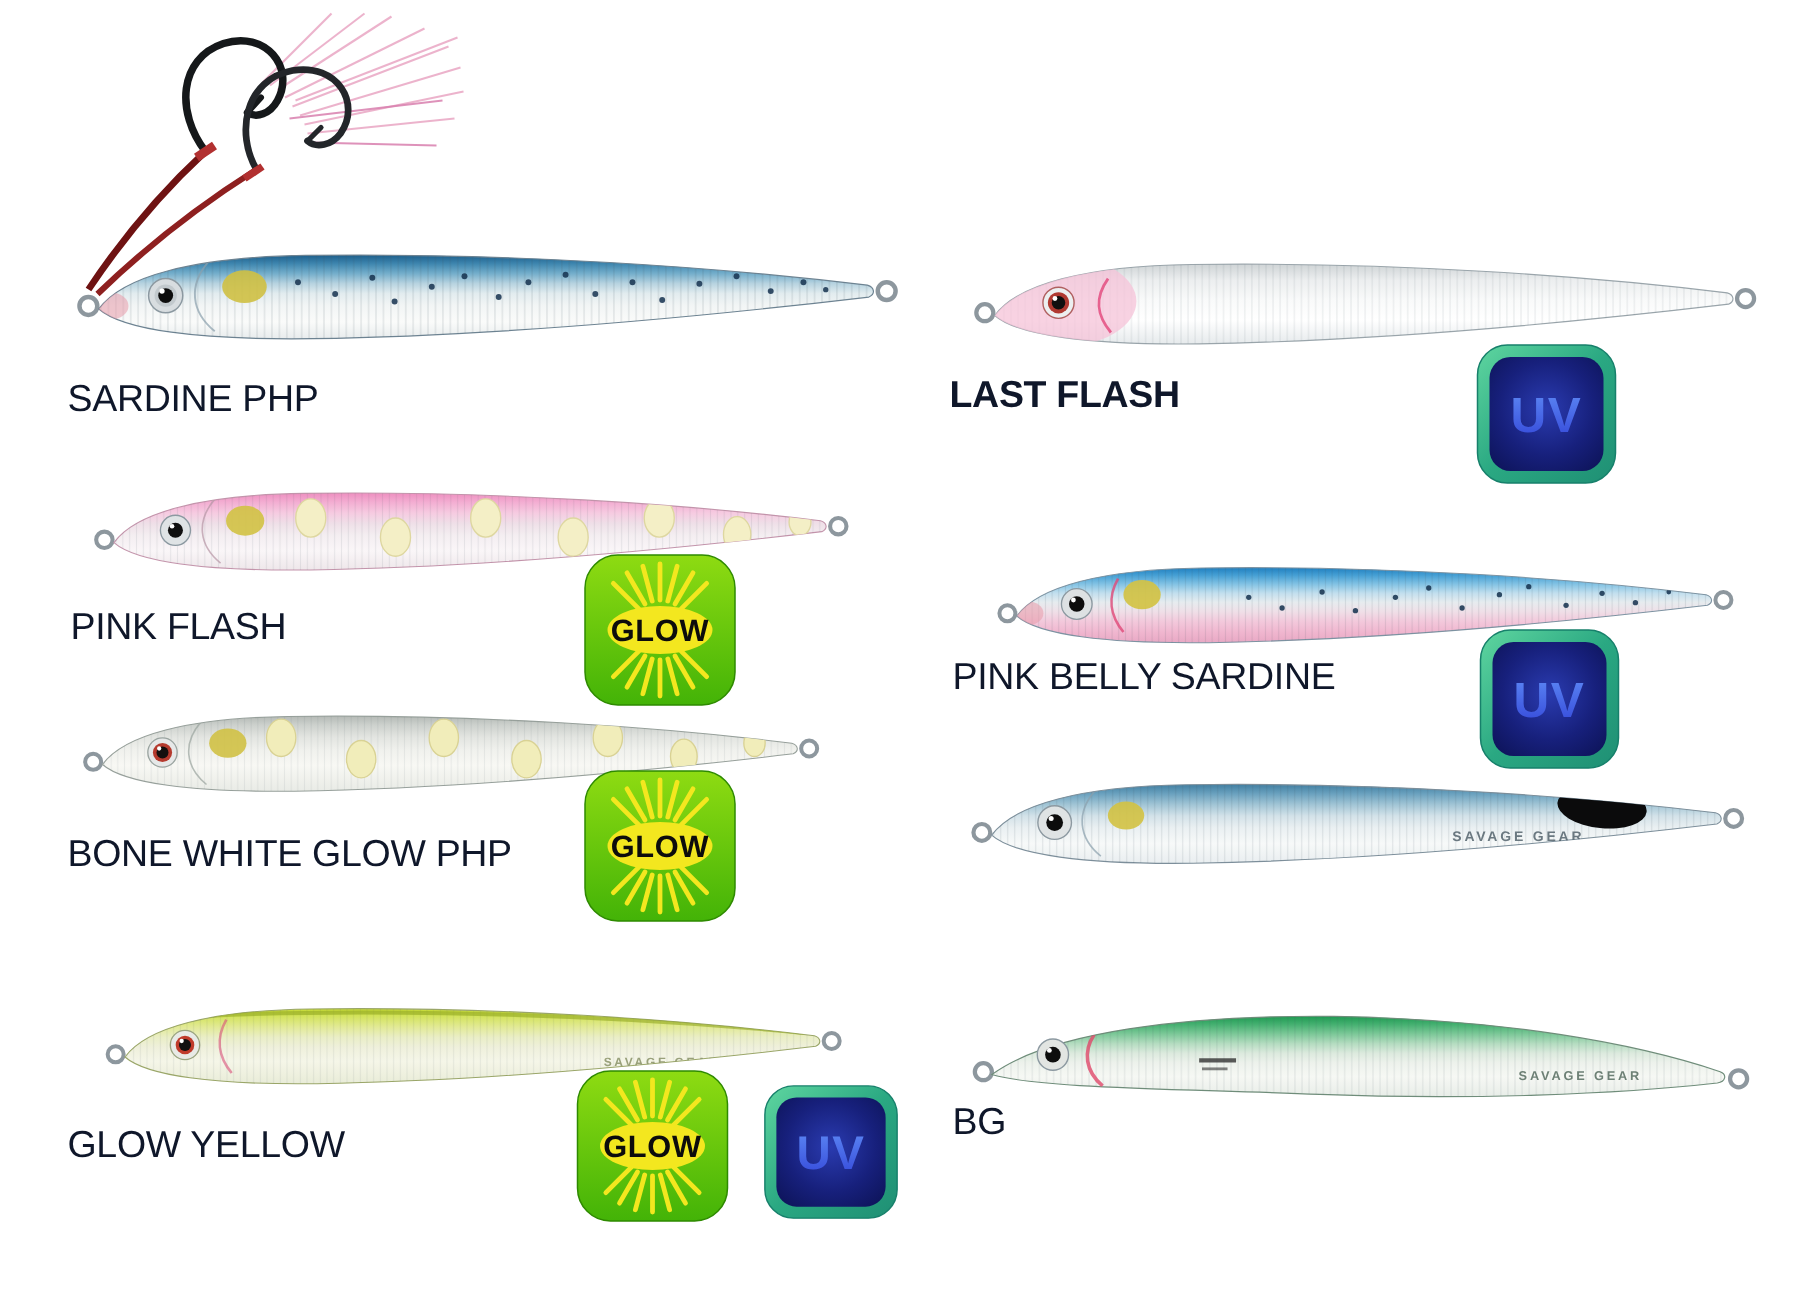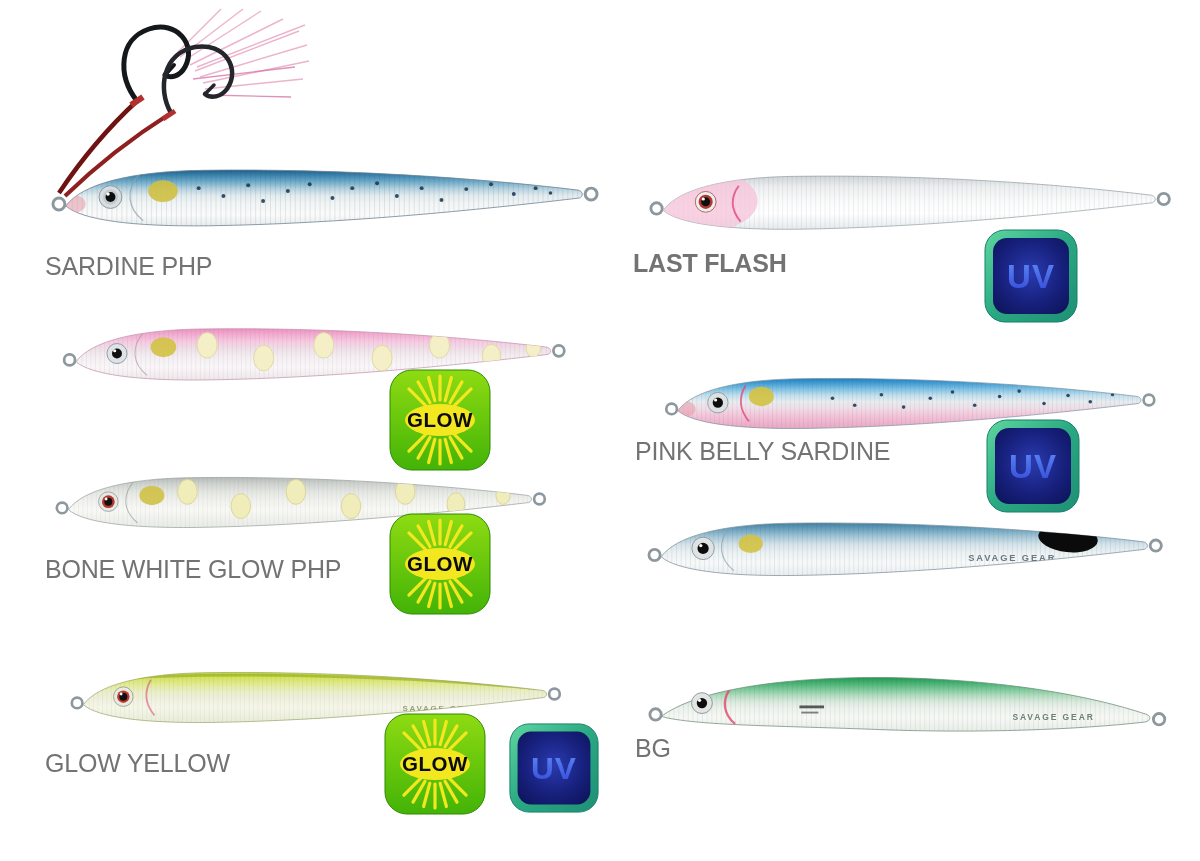--- a/index.html
+++ b/index.html
@@ -2,21 +2,21 @@
 <html><head>
 <meta charset="utf-8">
 <style>
   * { margin:0; padding:0; box-sizing:border-box; }
   html,body { background:#ffffff; font-family:"Liberation Sans", sans-serif; }
   .canvas { position:relative; width:1200px; height:861px; background:#ffffff; overflow:hidden; }
   .product { position:absolute; }
   .abs { position:absolute; }
   svg { overflow:visible; display:block; }
   svg text { font-family:"Liberation Sans", sans-serif; }
-  .label { position:absolute; font-size:25px; line-height:36px; color:#737373; white-space:nowrap; letter-spacing:-0.2px; }
+  .label { position:absolute; font-size:25px; line-height:36px; color:#0f172a; white-space:nowrap; letter-spacing:-0.2px; }
   .ring { fill:none; stroke:#8d979e; stroke-width:3; }
   .bodyline { fill:none; }
 </style>
 </head>
 <body>
 
 <div class="canvas">
 
   <svg width="0" height="0" style="position:absolute" aria-hidden="true">
     <defs>
@@ -193,20 +193,21 @@
         </g>
       </g>
       <g>
         <circle cx="61" cy="39" r="11" fill="#dfe3e5" stroke="#8c99a1" stroke-width="1"></circle>
         <circle cx="61" cy="39" r="5.5" fill="#101010"></circle>
         <circle cx="58.5" cy="36" r="1.7" fill="#ffffff"></circle>
       </g>
     </svg>
 
     <div class="label" style="left:9px; top:85px;">
+      <span style="display:block">PINK FLASH</span>
     </div>
 
     <svg class="abs" style="left:350px; top:53px;" width="104" height="104" viewBox="0 0 104 104">
       <defs>
         <linearGradient id="ggrn1" x1="0" y1="0" x2="0" y2="1">
           <stop offset="0" stop-color="#8edb12"></stop>
             <stop offset="1" stop-color="#43b307"></stop>
         </linearGradient>
       </defs>
       <rect x="2" y="2" width="100" height="100" rx="22" fill="url(#ggrn1)" stroke="#2e8a00" stroke-width="1"></rect>

